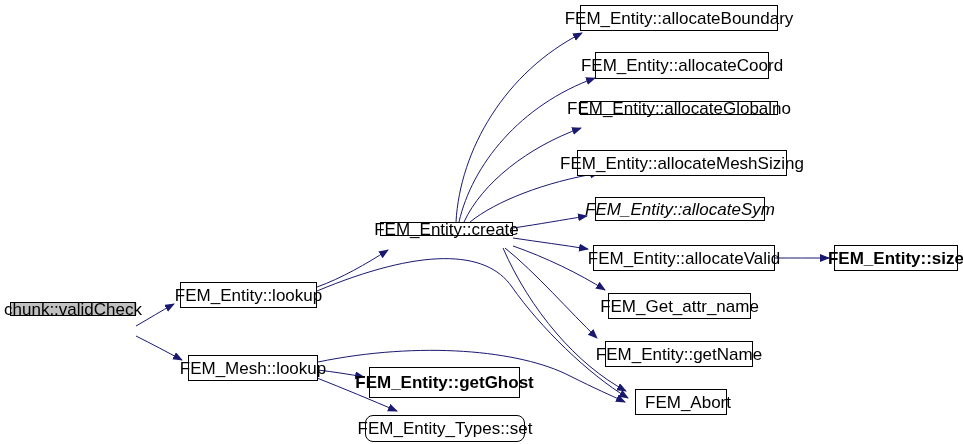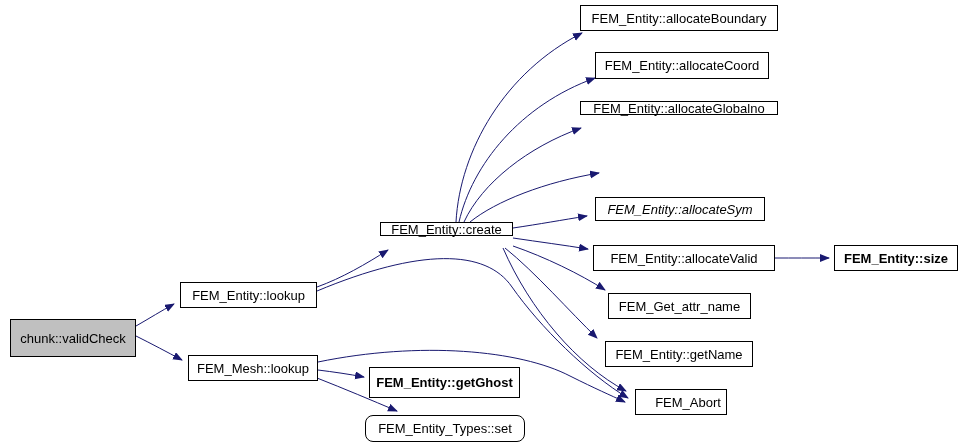--- a/index.html
+++ b/index.html
@@ -24,21 +24,21 @@
   }
   .node {
     position: absolute;
     display: flex;
     align-items: center;
     justify-content: center;
     box-sizing: border-box;
     border: 1px solid #000000;
     background: #ffffff;
     color: #000000;
-    font-size: 13px;
+    font-size: 17px;
     line-height: 1;
     white-space: nowrap;
     cursor: pointer;
   }
   .node.highlight {
     background: #c0c0c0;
     cursor: default;
   }
   .edge {
     fill: none;
@@ -67,40 +67,43 @@
       <path class="edge" d="M513,238 C540,242 563,245 588,249" stroke="#191970" marker-end="url(#arrowhead)"></path>
       <path class="edge" d="M513,246 C545,257 580,274 605,290" stroke="#191970" marker-end="url(#arrowhead)"></path>
       <path class="edge" d="M505,248 C535,272 570,312 597,338" stroke="#191970" marker-end="url(#arrowhead)"></path>
       <path class="edge" d="M503,248 C530,310 577,365 626,391" stroke="#191970" marker-end="url(#arrowhead)"></path>
       <path class="edge" d="M317,291 C420,248 486,249 512,287 C540,327 588,374 628,398" stroke="#191970" marker-end="url(#arrowhead)"></path>
       <path class="edge" d="M318,362 C420,341 520,350 570,376 C596,389 610,395 625,402" stroke="#191970" marker-end="url(#arrowhead)"></path>
       <path class="edge" d="M775,258 C793,258 810,258 829,258" stroke="#191970" marker-end="url(#arrowhead)"></path>
       <path class="edge" d="M318,370 C334,372 348,374 364,377" stroke="#191970" marker-end="url(#arrowhead)"></path>
       <path class="edge" d="M317,378 C345,389 371,400 397,411" stroke="#191970" marker-end="url(#arrowhead)"></path>
     </svg>
-    <div class="node highlight" style="left: 10px; top: 319px; width: 126px; height: 38px;">
+    <div class="node highlight" style="left: 10px; top: 302px; width: 126px; height: 14px;">
       <span>chunk::validCheck</span>
     </div>
     <div class="node" style="left: 180px; top: 282px; width: 137px; height: 26px;">
       <span>FEM_Entity::lookup</span>
     </div>
     <div class="node" style="left: 188px; top: 355px; width: 130px; height: 26px;">
       <span>FEM_Mesh::lookup</span>
     </div>
     <div class="node" style="left: 380px; top: 222px; width: 133px; height: 14px;">
       <span>FEM_Entity::create</span>
     </div>
     <div class="node" style="left: 580px; top: 5px; width: 198px; height: 26px;">
       <span>FEM_Entity::allocateBoundary</span>
     </div>
     <div class="node" style="left: 595px; top: 52px; width: 174px; height: 27px;">
       <span>FEM_Entity::allocateCoord</span>
     </div>
     <div class="node" style="left: 580px; top: 101px; width: 198px; height: 14px;">
       <span>FEM_Entity::allocateGlobalno</span>
+    </div>
+    <div class="node" style="left: 577px; top: 150px; width: 210px; height: 26px;">
+      <span>FEM_Entity::allocateMeshSizing</span>
     </div>
     <div class="node" style="left: 595px; top: 197px; width: 170px; height: 24px; font-style: italic;">
       <span>FEM_Entity::allocateSym</span>
     </div>
     <div class="node" style="left: 593px; top: 245px; width: 182px; height: 26px;">
       <span>FEM_Entity::allocateValid</span>
     </div>
     <div class="node" style="left: 608px; top: 293px; width: 143px; height: 26px;">
       <span>FEM_Get_attr_name</span>
     </div>

